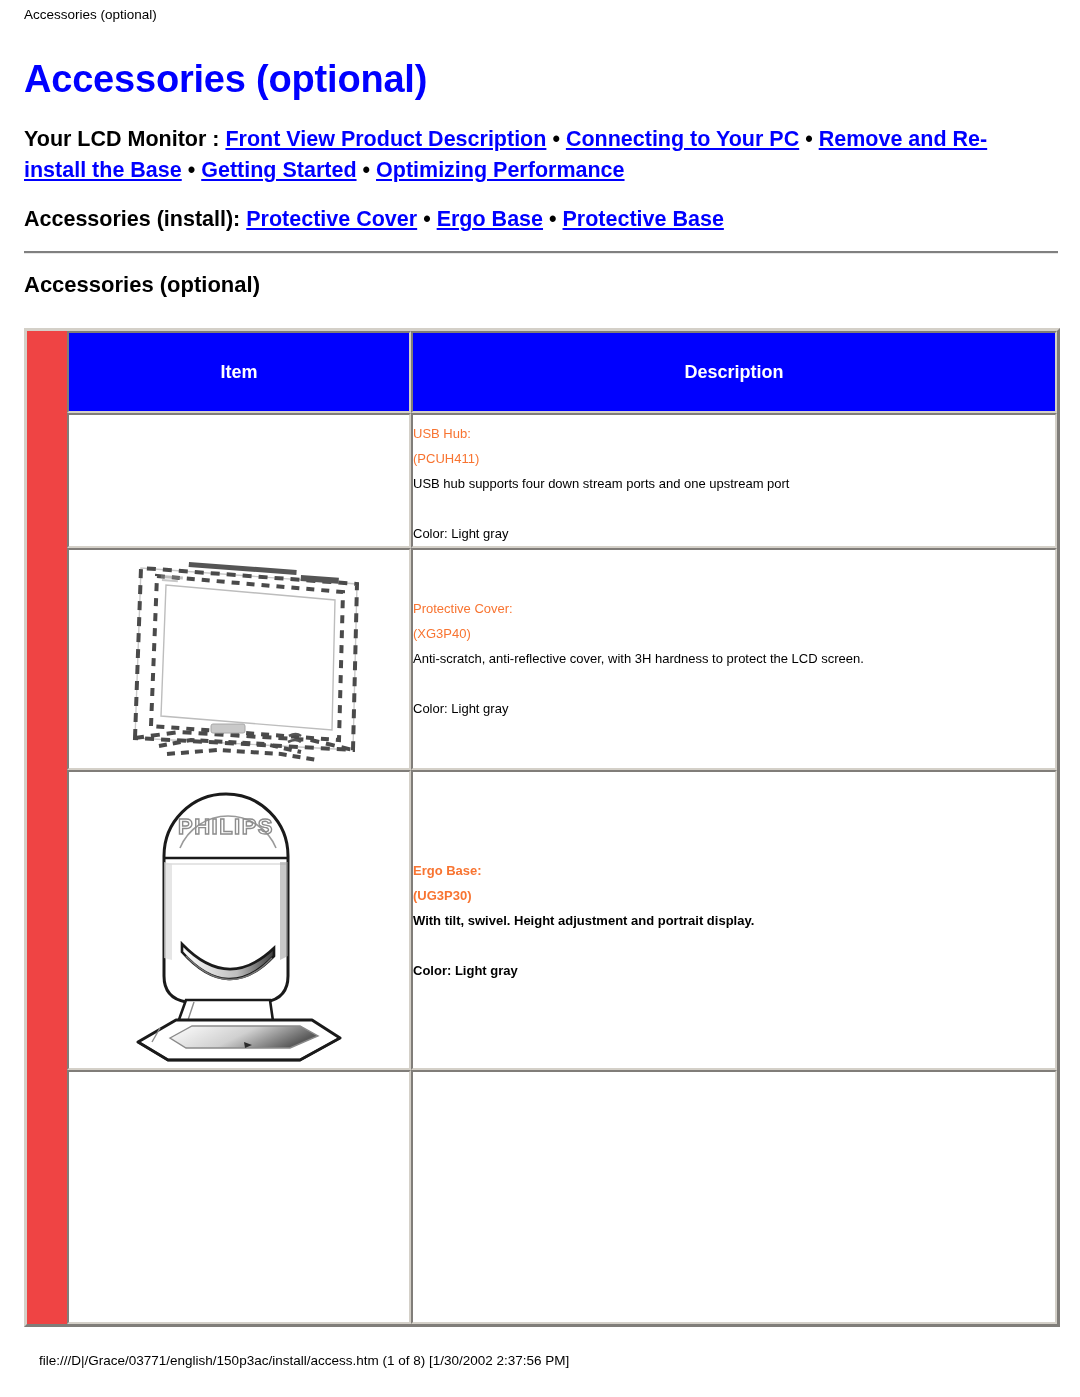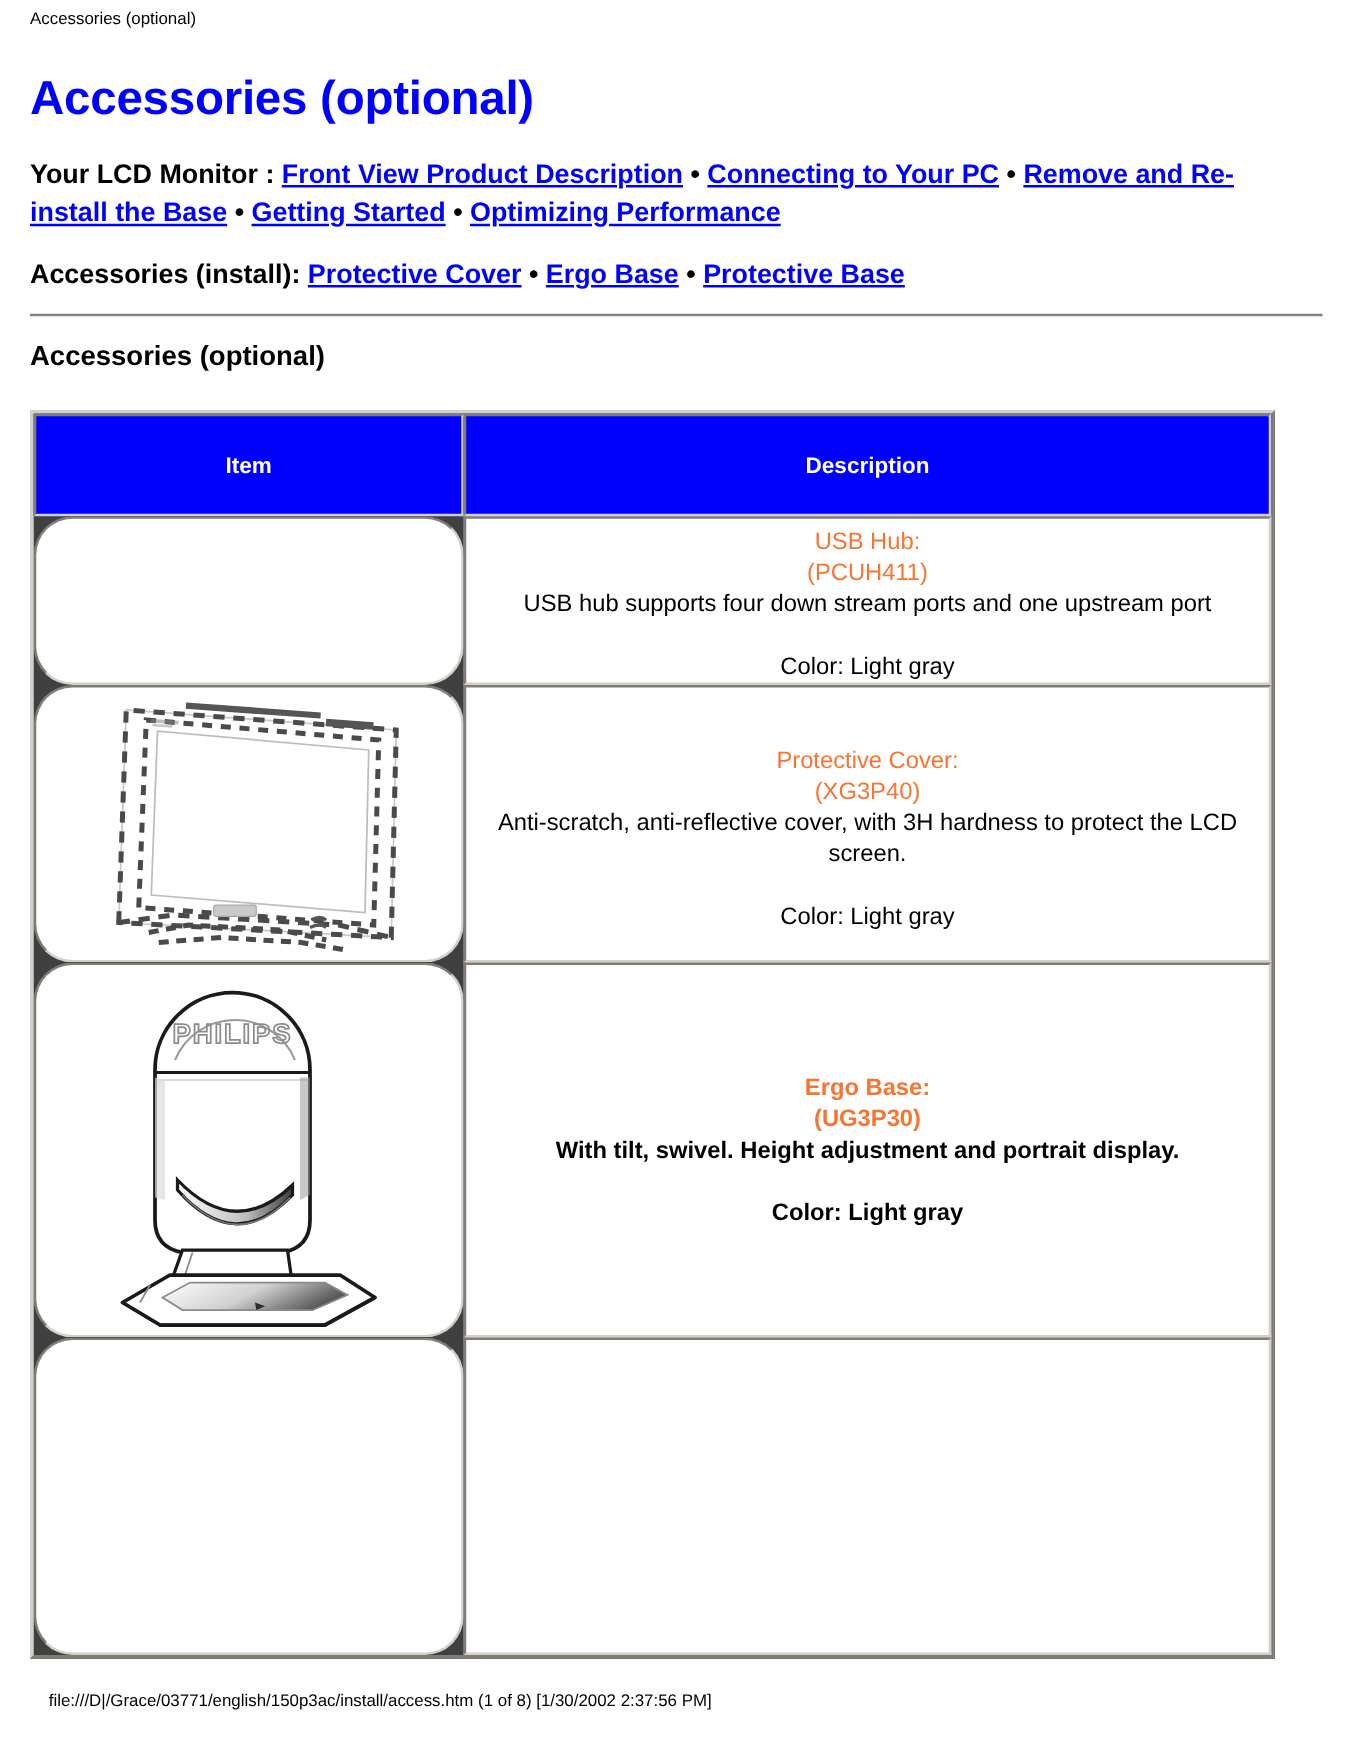--- a/index.html
+++ b/index.html
@@ -86,22 +86,23 @@
     font-weight: bold;
     color: #000000;
   }
 
   
   table.acc-table {
     border-collapse: separate;
     border-spacing: 0;
     width: 990px;
     border: 3px outset #d4d0c8;
-    background: #404040;
+    background: #ef4444;
     table-layout: fixed;
+    padding-left: 40px;
   }
   table.acc-table td,
   table.acc-table th {
     border: 2px inset #d4d0c8;
     vertical-align: top;
     padding: 0;
     background: #ffffff;
   }
   table.acc-table th {
     background: #0000ff;
@@ -112,27 +113,25 @@
     vertical-align: middle;
     height: 78px;
   }
   col.c-item { width: 344px; }
   col.c-desc { width: 646px; }
 
   td.cell-item {
     text-align: right;
     vertical-align: middle;
     padding: 4px 2px;
-    border-radius: 31px;
   }
   td.cell-desc {
     padding: 8px 4px 10px 8px;
-    font-size: 19px;
+    font-size: 13px;
     line-height: 25px;
-    text-align: center;
   }
   td.cell-desc.pad-hub { padding-top: 6px; }
   td.cell-desc.pad-mid { padding-top: 46px; }
   td.cell-desc.pad-low { padding-top: 86px; font-weight: bold; }
 
   .prod-name {
     color: #f87431;
     display: block;
   }
   .prod-code {

